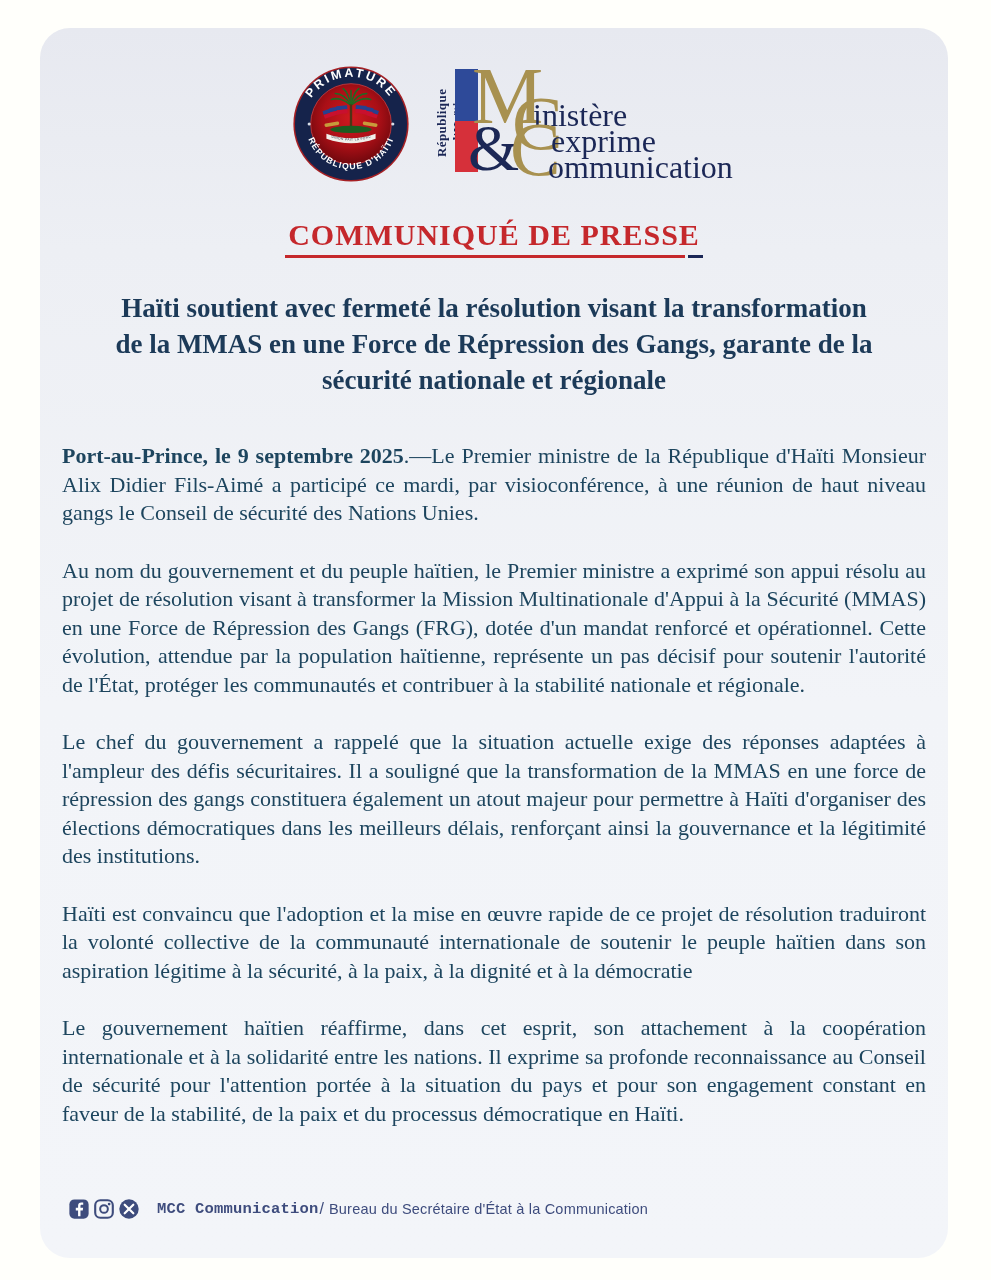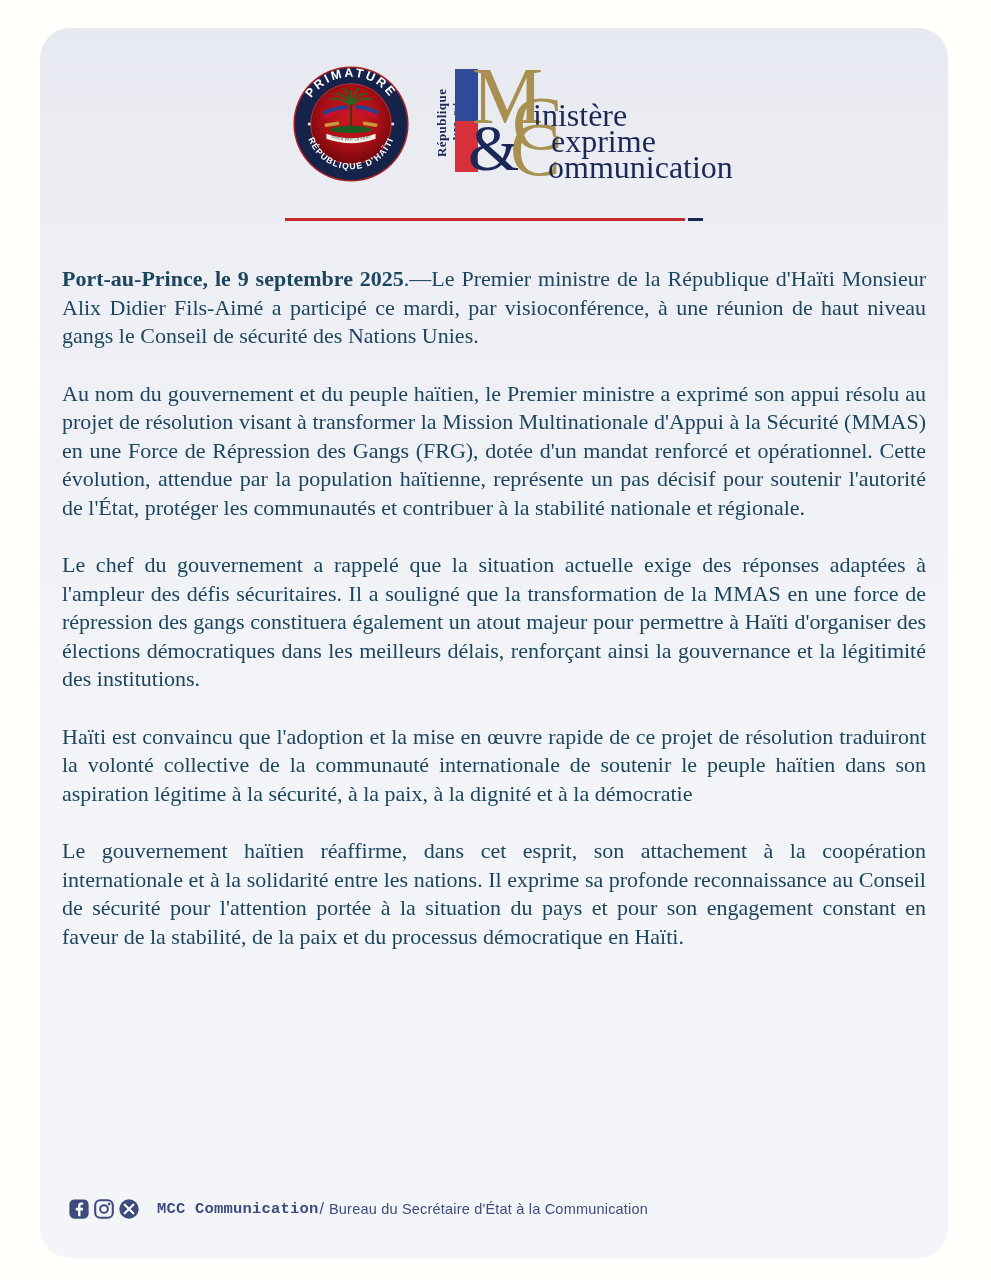--- a/index.html
+++ b/index.html
@@ -160,26 +160,32 @@
       <span class="mcc-word mcc-w1">inistère</span>
       <span class="mcc-letter mcc-c1">C</span>
       <span class="mcc-word mcc-w2">exprime</span>
       <span class="mcc-amp">&amp;</span>
       <span class="mcc-letter mcc-c2">C</span>
       <span class="mcc-word mcc-w3">ommunication</span>
     </div>
   </div>
 
   <div class="title-block">
+    <div class="title-text">COMMUNIQUÉ DE PRESSE</div>
     <div class="title-underline">
       <span class="tu-red"></span>
       <span class="tu-navy"></span>
     </div>
   </div>
 
+  <div class="headline">
+    <span class="hl-line">Haïti soutient avec fermeté la résolution visant la transformation</span>
+    <span class="hl-line">de la MMAS en une Force de Répression des Gangs, garante de la</span>
+    <span class="hl-line">sécurité nationale et régionale</span>
+  </div>
 
   <div class="body-text">
     <p><strong>Port-au-Prince, le 9 septembre 2025</strong><span>.—Le Premier ministre de la République d'Haïti Monsieur Alix Didier Fils-Aimé a participé ce mardi, par visioconférence, à une réunion de haut niveau gangs le Conseil de sécurité des Nations Unies.</span></p>
     <p>Au nom du gouvernement et du peuple haïtien, le Premier ministre a exprimé son appui résolu au projet de résolution visant à transformer la Mission Multinationale d'Appui à la Sécurité (MMAS) en une Force de Répression des Gangs (FRG), dotée d'un mandat renforcé et opérationnel. Cette évolution, attendue par la population haïtienne, représente un pas décisif pour soutenir l'autorité de l'État, protéger les communautés et contribuer à la stabilité nationale et régionale.</p>
     <p>Le chef du gouvernement a rappelé que la situation actuelle exige des réponses adaptées à l'ampleur des défis sécuritaires. Il a souligné que la transformation de la MMAS en une force de répression des gangs constituera également un atout majeur pour permettre à Haïti d'organiser des élections démocratiques dans les meilleurs délais, renforçant ainsi la gouvernance et la légitimité des institutions.</p>
     <p>Haïti est convaincu que l'adoption et la mise en œuvre rapide de ce projet de résolution traduiront la volonté collective de la communauté internationale de soutenir le peuple haïtien dans son aspiration légitime à la sécurité, à la paix, à la dignité et à la démocratie</p>
     <p>Le gouvernement haïtien réaffirme, dans cet esprit, son attachement à la coopération internationale et à la solidarité entre les nations. Il exprime sa profonde reconnaissance au Conseil de sécurité pour l'attention portée à la situation du pays et pour son engagement constant en faveur de la stabilité, de la paix et du processus démocratique en Haïti.</p>
   </div>
 
   <div class="footer">

